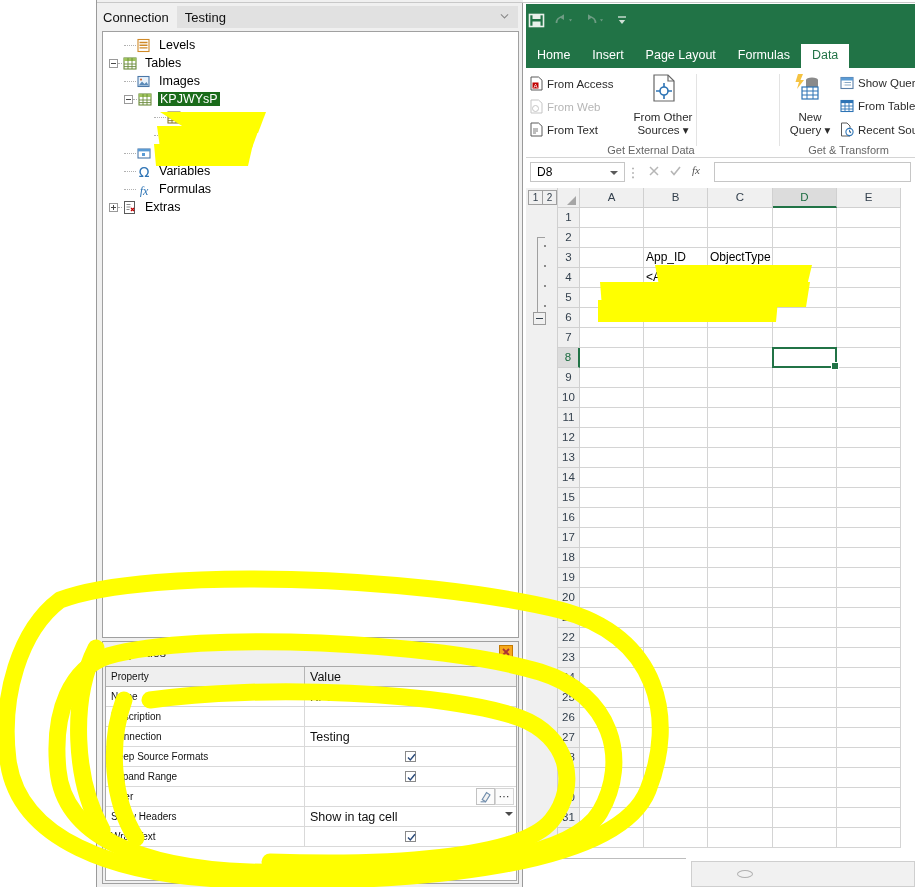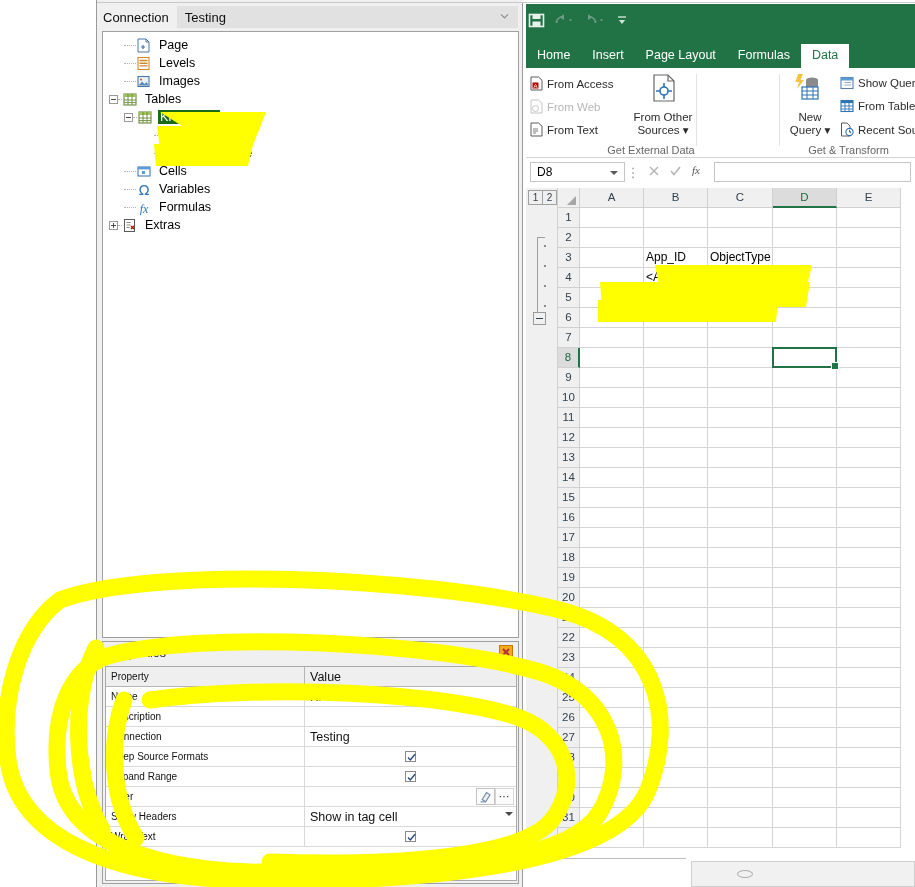--- a/index.html
+++ b/index.html
@@ -295,55 +295,45 @@
         </svg>
       </div>
     </div>
 
     <div class="tree-panel">
       <div class="tree" id="tree">
           <div class="tnode">
             <div class="spacer" style="width: 21px;"></div>
             <div class="dots"></div>
             <span class="ticon"><svg viewBox="0 0 16 15">
-                <path d="M2 1 H10 L13 4 V14 H2 Z" fill="#fff" stroke="#4a77a8" stroke-width="1"></path>
-                <path d="M10 1 V4 H13" fill="none" stroke="#4a77a8" stroke-width="1"></path>
-                <path d="M5 9 H9 M7 7 V11" stroke="#4a77a8" stroke-width="1.2"></path>
-              </svg></span>
-            <span class="tlabel">Page</span>
-          </div>
-          <div class="tnode">
-            <div class="spacer" style="width: 21px;"></div>
-            <div class="dots"></div>
-            <span class="ticon"><svg viewBox="0 0 16 15">
                 <rect x="2" y="1.5" width="11" height="12" fill="#fff" stroke="#d08a28" stroke-width="1.1"></rect>
                 <path d="M3.5 4.5 H11.5 M3.5 7.2 H11.5 M3.5 9.9 H11.5" stroke="#d08a28" stroke-width="1.4"></path>
               </svg></span>
             <span class="tlabel">Levels</span>
-          </div>
-          <div class="tnode">
-            <div class="spacer" style="width: 21px;"></div>
-            <div class="dots"></div>
-            <span class="ticon"><svg viewBox="0 0 16 15">
-                <rect x="2" y="2.5" width="11" height="10" fill="#e8f2fb" stroke="#4a77a8" stroke-width="1.1"></rect>
-                <circle cx="5" cy="5.6" r="1.1" fill="#d06a3a"></circle>
-                <path d="M2.6 11.5 L6 7.5 L8.5 10 L10.5 8 L12.6 11.5 Z" fill="#5a8ab8"></path>
-              </svg></span>
-            <span class="tlabel">Images</span>
           </div>
           <div class="tnode">
             <div class="spacer" style="width: 6px;"></div>
             <div class="expander"></div>
             <div class="dots" style="width: 4px;"></div>
             <span class="ticon"><svg viewBox="0 0 16 15">
                 <rect x="2" y="2" width="12" height="11" fill="#fff" stroke="#6a8a3a" stroke-width="1.1"></rect>
                 <rect x="2" y="2" width="12" height="3" fill="#9ec35c"></rect>
                 <path d="M6 2 V13 M10 2 V13 M2 8 H14 M2 10.6 H14" stroke="#6a8a3a" stroke-width="0.9"></path>
               </svg></span>
             <span class="tlabel">Tables</span>
+          </div>
+          <div class="tnode">
+            <div class="spacer" style="width: 21px;"></div>
+            <div class="dots"></div>
+            <span class="ticon"><svg viewBox="0 0 16 15">
+                <rect x="2" y="2.5" width="11" height="10" fill="#e8f2fb" stroke="#4a77a8" stroke-width="1.1"></rect>
+                <circle cx="5" cy="5.6" r="1.1" fill="#d06a3a"></circle>
+                <path d="M2.6 11.5 L6 7.5 L8.5 10 L10.5 8 L12.6 11.5 Z" fill="#5a8ab8"></path>
+              </svg></span>
+            <span class="tlabel">Images</span>
           </div>
           <div class="tnode">
             <div class="spacer" style="width: 21px;"></div>
             <div class="expander"></div>
             <div class="dots" style="width: 4px;"></div>
             <span class="ticon"><svg viewBox="0 0 16 15">
                 <rect x="2" y="2" width="12" height="11" fill="#fff" stroke="#6a8a3a" stroke-width="1.1"></rect>
                 <rect x="2" y="2" width="12" height="3" fill="#9ec35c"></rect>
                 <path d="M6 2 V13 M10 2 V13 M2 8 H14 M2 10.6 H14" stroke="#6a8a3a" stroke-width="0.9"></path>
               </svg></span>

